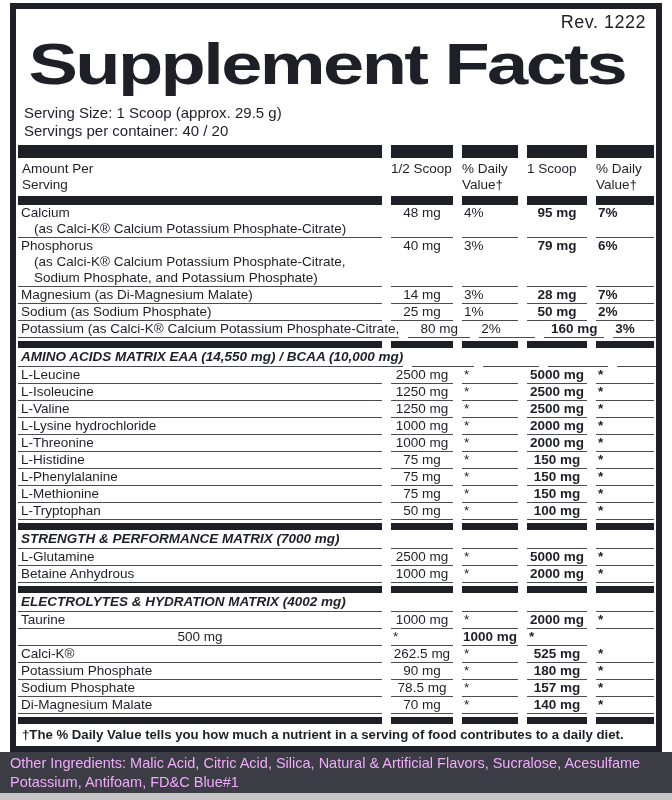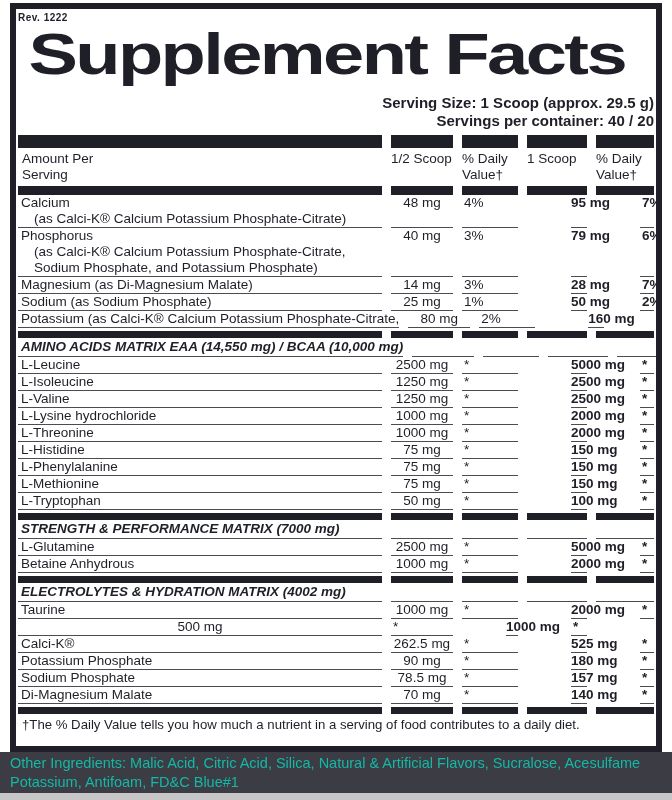--- a/index.html
+++ b/index.html
@@ -9,54 +9,54 @@
     color:#1f1f28;
     background:#ffffff;
     position:relative;
     overflow:hidden;
   }
   .label-box{
     position:absolute; left:10px; top:3px; width:652px; height:749px;
     border:6px solid #1f1f28; background:#ffffff; overflow:hidden;
     padding:0 2px;
   }
-  .rev{ text-align:left; font-size:10px; padding:3px 8px 0 0; letter-spacing:0.5px;font-weight:bold; }
+  .rev{ text-align:right; font-size:18px; padding:3px 8px 0 0; letter-spacing:0.5px; }
   .title{
     font-weight:bold; font-size:57px; letter-spacing:-2px;
     transform:scaleX(1.30); transform-origin:left center;
     white-space:nowrap; line-height:58px; padding-left:8px; margin-top:2px;
   }
-  .serving{ margin-top:11px; padding-left:6px; font-weight:bold; font-size:15px; line-height:18px;text-align:right; }
+  .serving{ margin-top:11px; padding-left:6px; font-weight:normal; font-size:15px; line-height:18px; }
   
   .trow, .bar{
     display:grid;
     grid-template-columns:1fr 62px 56px 60px 58px;
     column-gap:9px;
     align-items:stretch;
   }
   .bar{ margin-top:3px; }
   .bar > i{ background:#1f1f28; height:7px; display:block; }
   .bar.h13{ margin-top:5px; } .bar.h13 > i{ height:13px; }
   .bar.h9 > i{ height:9px; }
   .header-row{ font-weight:normal; font-size:15px; line-height:16px; padding-top:3px; }
   .header-row .hcell{ white-space:pre-line; }
   .header-row .c-name{ padding-left:4px; }
   .trow > span{ border-bottom:1px solid #4b4b52; }
   .header-row > span{ border-bottom:none; }
   .trow{ font-size:13.5px; line-height:16px; }
   .c-name{ text-align:left; padding-left:3px; white-space:nowrap; overflow:visible; }
   .c-amt{ text-align:center; white-space:nowrap; }
   .c-dv{ text-align:left; padding-left:2px; white-space:nowrap; }
-  .b{ font-weight:bold;margin-left:44px; }
+  .b{ font-weight:bold; }
   .section-row .c-name{ font-weight:bold; font-style:italic; font-size:13.5px; line-height:18px; }
   .subline{ display:block; padding-left:13px; }
-  .footnotes{ margin-top:3px; padding-left:4px; font-size:13.2px; line-height:15.5px; }
+  .footnotes{ margin-top:3px; padding-left:4px; font-size:13.2px; line-height:15.5px;font-weight:bold; }
   .other-strip{
     position:absolute; left:0; top:752px; width:672px; height:41px;
-    background:#3c3c44; color:#14b8a6;
+    background:#3c3c44; color:#f0abfc;
     font-size:14.5px; line-height:19px; padding:2px 6px 0 10px;
   }
   .bottom-band{
     position:absolute; left:0; top:793px; width:672px; height:7px; background:#c6c6c6;
   }
 </style>
 </head>
 <body>
 
 <div class="label-box">

